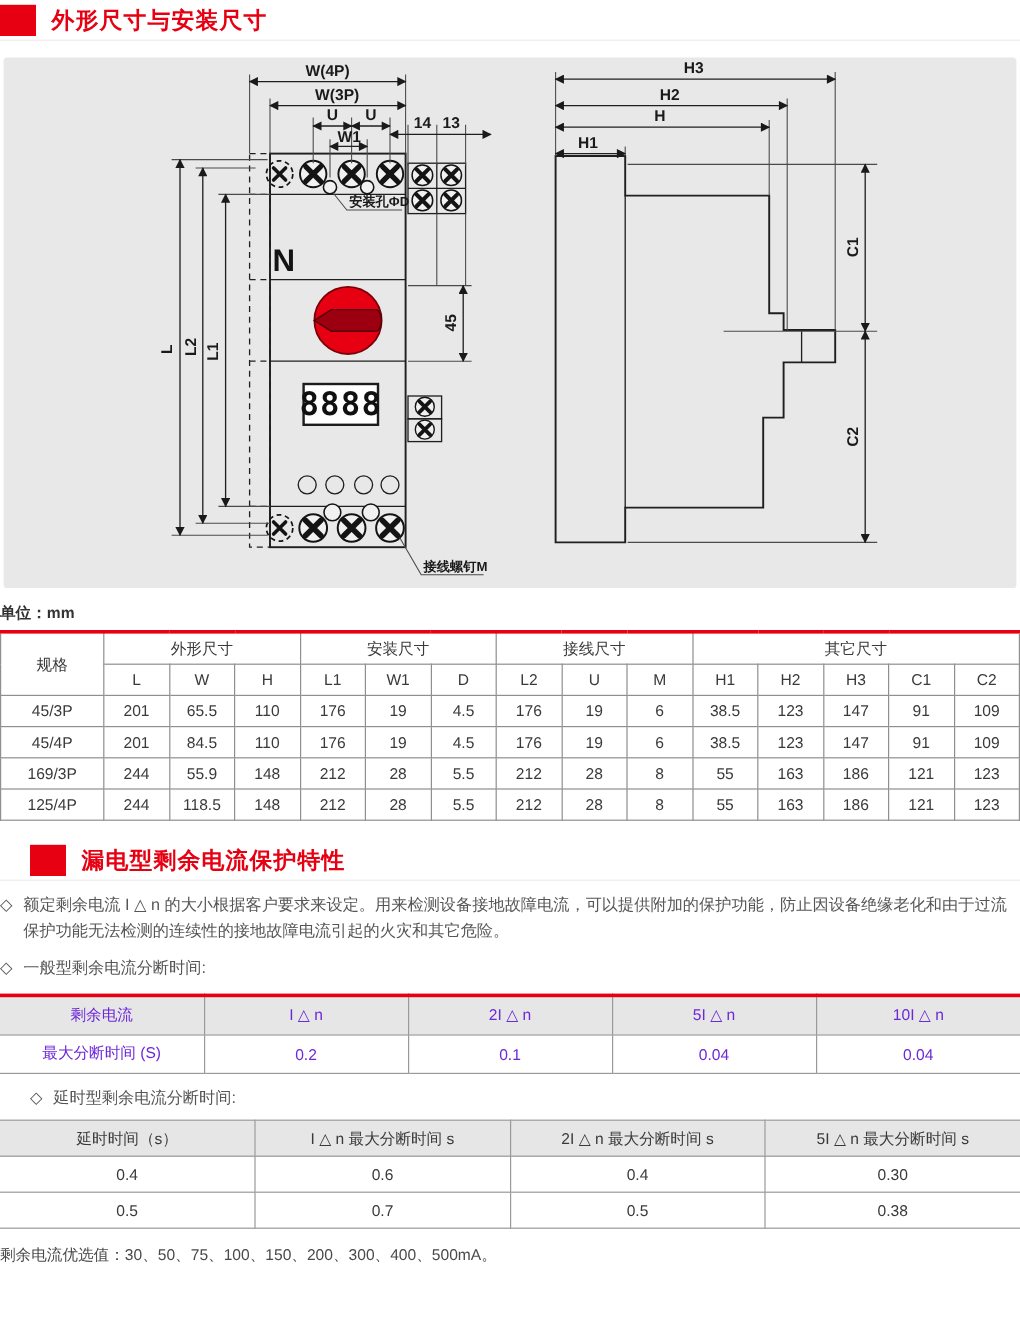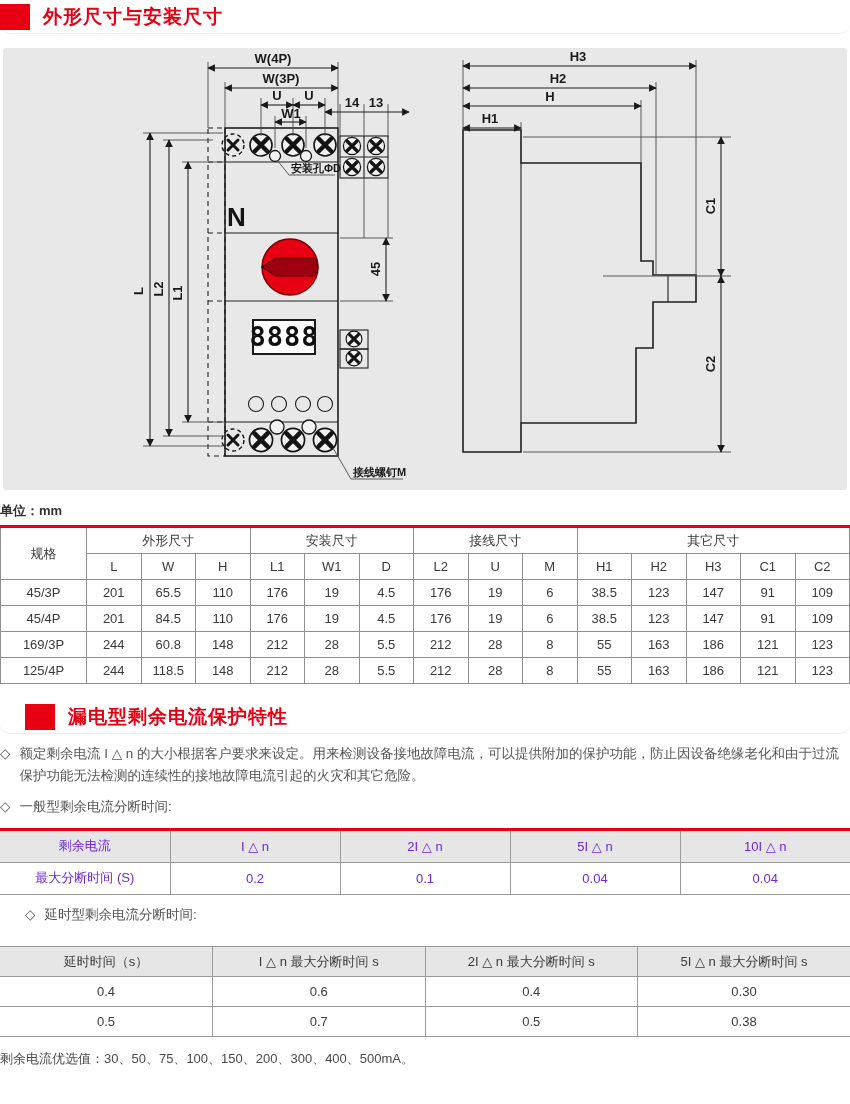--- a/index.html
+++ b/index.html
@@ -2,21 +2,21 @@
 <html><head>
 <meta charset="utf-8">
 <style>
   html,body{margin:0;padding:0;background:#fff;}
   body{
     width:850px;height:1104px;
     font-family:"Liberation Sans","DejaVu Sans",sans-serif;
     color:#3a3a3a;position:relative;overflow:hidden;
   }
   
-  .sec-header{display:flex;align-items:center;gap:13px;height:33px;border-bottom:1px solid #f1ecec;border-radius:10px;}
+  .sec-header{display:flex;align-items:center;gap:13px;height:33px;border-bottom:1px solid #f1ecec;}
   .sec-square{width:30px;height:26px;background:#e60012;flex:0 0 auto;}
   .sec-title{color:#e60012;font-size:19px;font-weight:bold;letter-spacing:1px;}
   
   .panel{margin:14px 3px 0 3px;height:442px;background:#e8e8e8;border-radius:3px;position:relative;}
   .panel svg{position:absolute;left:0;top:0;}
   svg text{font-family:"Liberation Sans","DejaVu Sans",sans-serif;}
   .dimtxt{font-size:13px;font-weight:bold;fill:#1a1a1a;}
   .cjktxt{font-size:11px;font-weight:bold;fill:#1a1a1a;}
   .seg{font-family:"DejaVu Sans Mono",monospace;font-size:27px;font-weight:bold;fill:#101010;letter-spacing:1px;}
   .dim{stroke:#1f1f1f;stroke-width:1.1;fill:none;}
@@ -34,21 +34,21 @@
   
   .txtblock{margin-top:16px;padding-left:25px;}
   .bullet{display:flex;gap:9px;font-size:13.5px;color:#565656;line-height:1.62;margin-top:9px;padding-right:2px;}
   .diamond{flex:0 0 auto;color:#565656;}
   
   .gen-table{margin-top:10px;border-top:3px solid #e60012;font-size:13px;color:#6d28d9;}
   .gen-table th,.gen-table td{border:1px solid #9a9a9a;border-left:none;border-right:1px solid #9a9a9a;height:31px;text-align:center;font-weight:normal;padding:0;}
   .gen-table th:last-child,.gen-table td:last-child{border-right:none;}
   .gen-table thead th{background:#e6e6e6;}
   
-  .delay-table{margin-top:21px;font-size:13px;color:#3a3a3a;}
+  .delay-table{margin-top:8px;font-size:13px;color:#3a3a3a;}
   .delay-table th,.delay-table td{border:1px solid #9a9a9a;border-left:none;border-right:1px solid #9a9a9a;height:29px;text-align:center;font-weight:normal;padding:0;}
   .delay-table th:last-child,.delay-table td:last-child{border-right:none;}
   .delay-table thead th{background:#e6e6e6;}
   .footer-note{font-size:13px;color:#4a4a4a;margin-top:13px;}
 </style>
 </head>
 <body>
 
 <div class="sec-header">
   <div class="sec-square"></div>
@@ -294,21 +294,21 @@
       <td>6</td>
       <td>38.5</td>
       <td>123</td>
       <td>147</td>
       <td>91</td>
       <td>109</td>
     </tr>
     <tr>
       <td>169/3P</td>
       <td>244</td>
-      <td>60.8</td>
+      <td>55.9</td>
       <td>148</td>
       <td>212</td>
       <td>28</td>
       <td>5.5</td>
       <td>212</td>
       <td>28</td>
       <td>8</td>
       <td>55</td>
       <td>163</td>
       <td>186</td>

